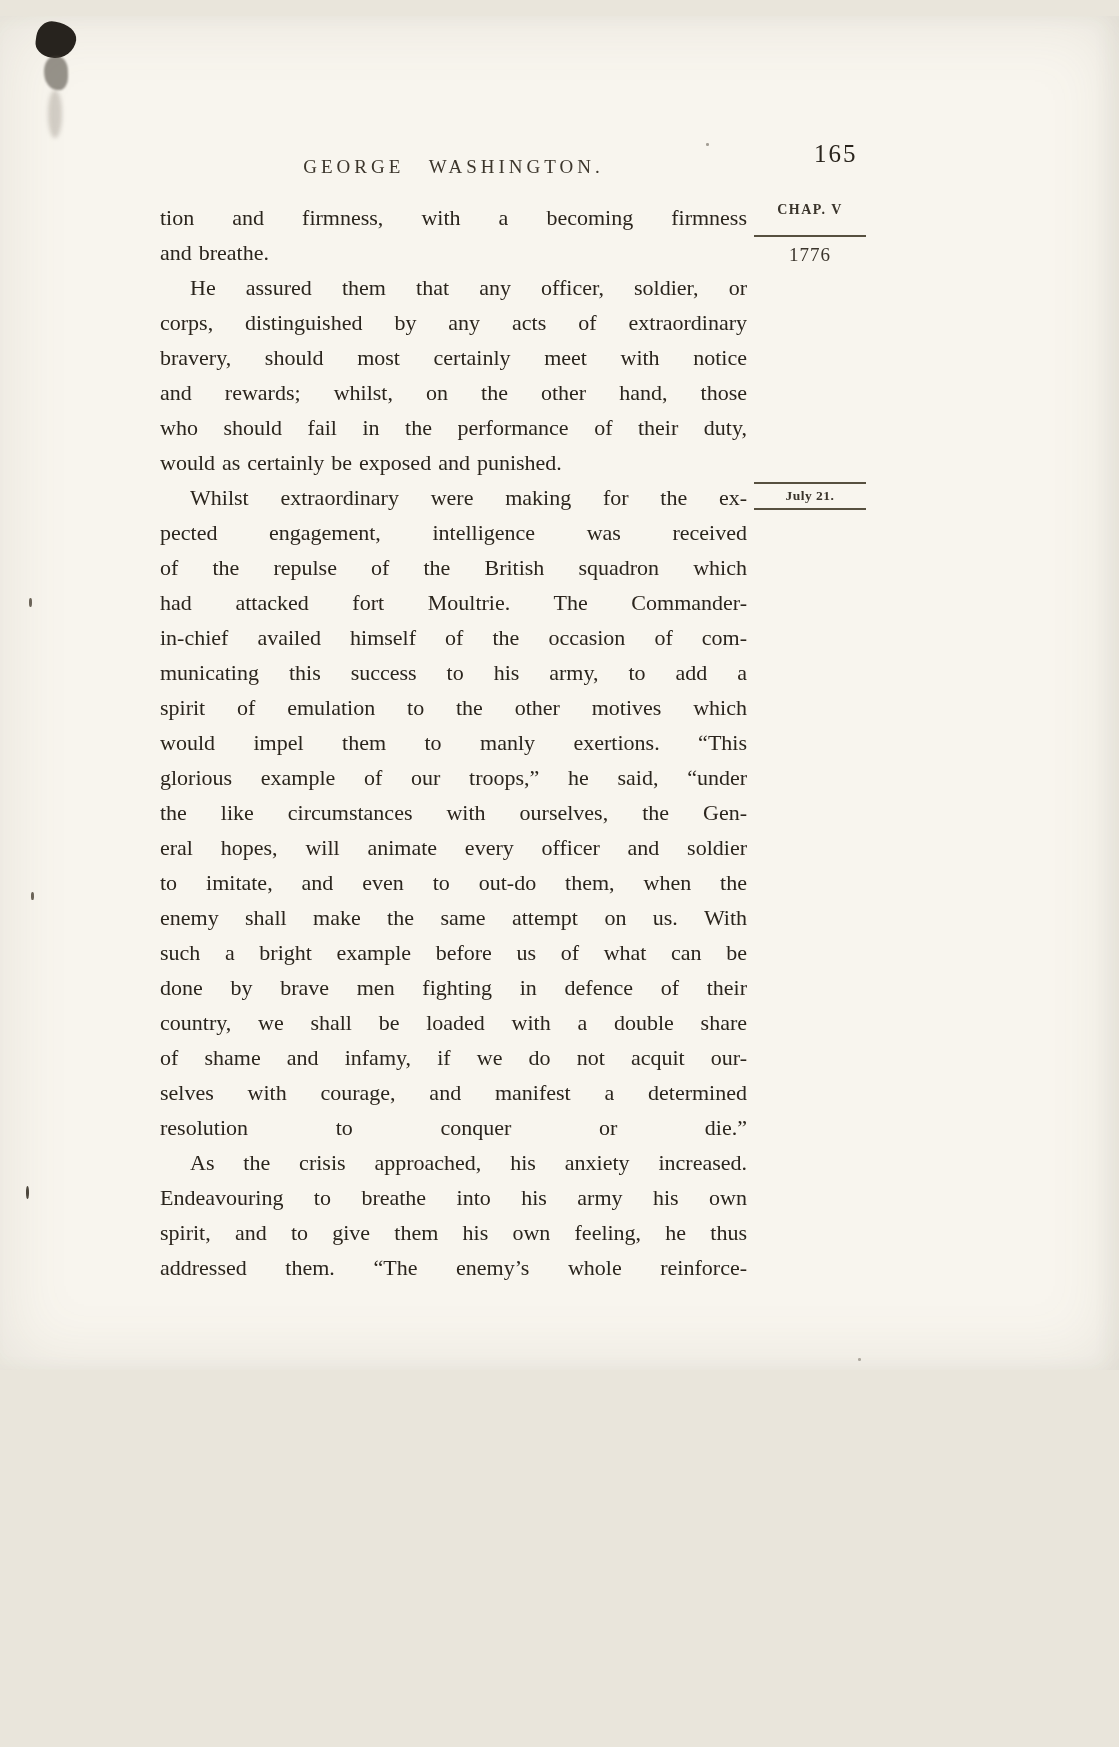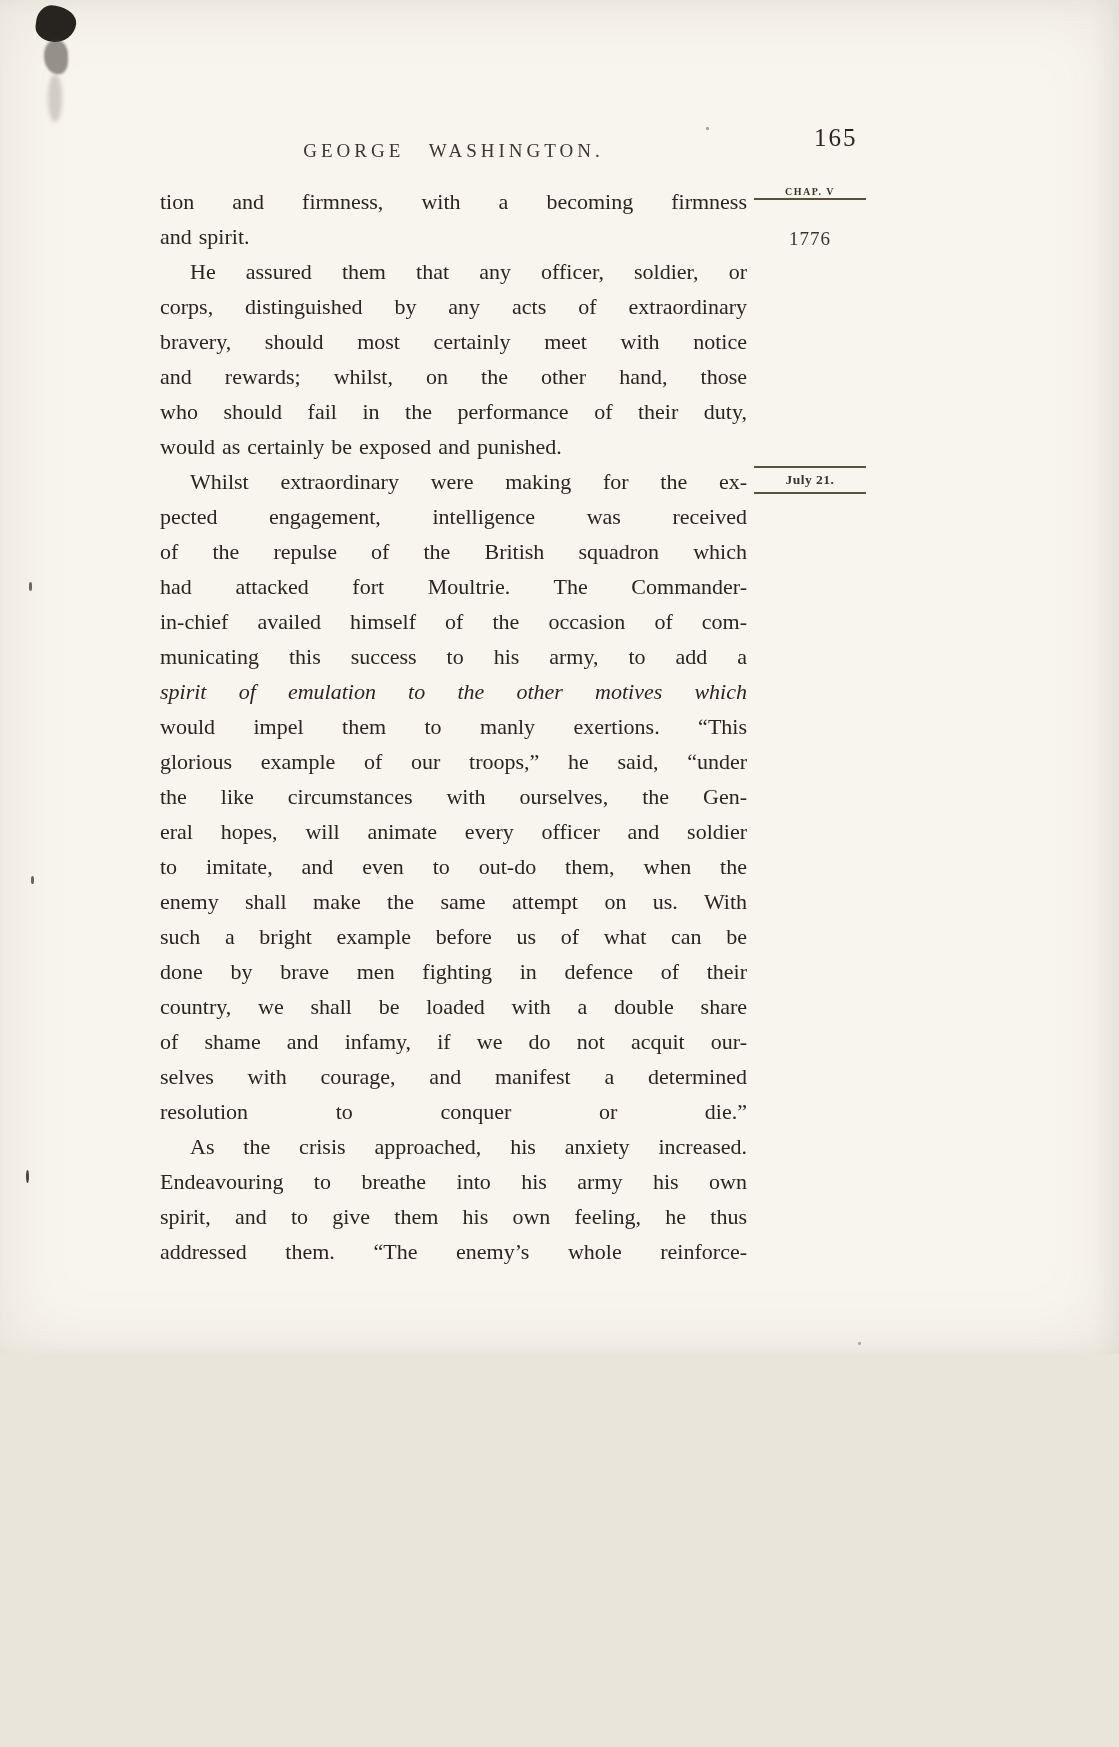--- a/index.html
+++ b/index.html
@@ -1,21 +1,21 @@
 <!DOCTYPE html>
 <html><head>
 <meta charset="utf-8">
 <style>
   * { margin: 0; padding: 0; box-sizing: border-box; }
   html, body { background: #e9e5db; }
   .page {
     position: relative;
     width: 1119px;
     height: 1354px;
-    margin: 0 auto;
+    margin: 16px auto;
     background: #f8f5ee;
     font-family: "Liberation Serif", "DejaVu Serif", serif;
     color: #2b251d;
     overflow: hidden;
     box-shadow: inset 0 0 70px rgba(120,110,90,0.14), inset -10px 0 18px rgba(90,80,65,0.06);
   }
 
   
   .running-title {
     position: absolute; top: 140px; left: 160px; width: 587px;
@@ -26,38 +26,38 @@
     position: absolute; top: 124px; left: 814px;
     font-size: 25px; letter-spacing: 2px; color: #2b251d;
   }
 
   
   .margin-note {
     position: absolute; left: 754px; width: 112px;
     text-align: center; color: #3a342b;
   }
   .note-chap {
-    top: 186px; font-size: 10px; font-weight: 700; letter-spacing: 1.5px;
-    padding-bottom: 1px; border-bottom: 2px solid #57503f;
+    top: 186px; font-size: 14px; font-weight: 700; letter-spacing: 1.5px;
+    padding-bottom: 17px; border-bottom: 2px solid #57503f;
   }
   .note-year { top: 228px; font-size: 19px; letter-spacing: 1px; }
   .note-date {
     top: 466px; font-size: 13.5px; font-weight: 700; letter-spacing: 0.5px;
     padding: 4px 0; border-top: 2px solid #57503f; border-bottom: 2px solid #57503f;
   }
 
   
   .body-text {
     position: absolute; top: 184px; left: 160px; width: 587px;
     font-size: 22px; line-height: 35px; word-spacing: 1.5px;
   }
   .line { text-align: justify; text-align-last: justify; }
   .line.para-end { text-align-last: left; }
   .line.indent { text-indent: 30px; }
-  .line.italic { font-style: italic; }
+  .line.italic { }
 
   
   .ink-smudge {
     position: absolute; left: 36px; top: 6px; width: 40px; height: 36px;
     background: #27231e; border-radius: 40% 60% 55% 45% / 50% 45% 60% 40%;
     transform: rotate(8deg);
   }
   .ink-smudge-tail {
     position: absolute; left: 44px; top: 40px; width: 24px; height: 34px;
     background: rgba(70,63,54,0.55); border-radius: 50% 50% 40% 60%;
@@ -101,21 +101,21 @@
 
   <aside>
     <div class="margin-note note-chap">CHAP. V</div>
     <div class="margin-note note-year">1776</div>
     <div class="margin-note note-date">July 21.</div>
   </aside>
 
   <main id="body-text" class="body-text">
       <div>
         <div class="line">tion and firmness, with a becoming firmness</div>
-        <div class="line para-end">and spirit.</div>
+        <div class="line para-end">and breathe.</div>
       </div>
       <div>
         <div class="line indent">He assured them that any officer, soldier, or</div>
         <div class="line">corps, distinguished by any acts of extraordinary</div>
         <div class="line">bravery, should most certainly meet with notice</div>
         <div class="line">and rewards; whilst, on the other hand, those</div>
         <div class="line">who should fail in the performance of their duty,</div>
         <div class="line para-end">would as certainly be exposed and punished.</div>
       </div>
       <div>

